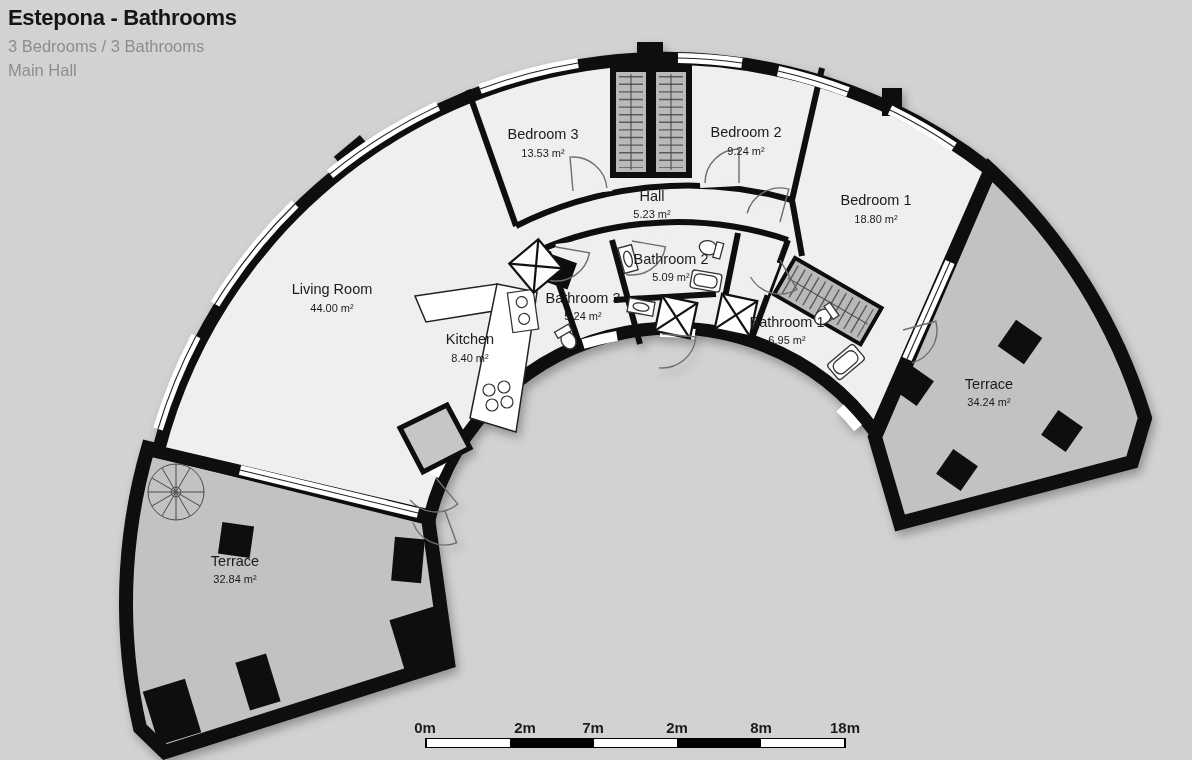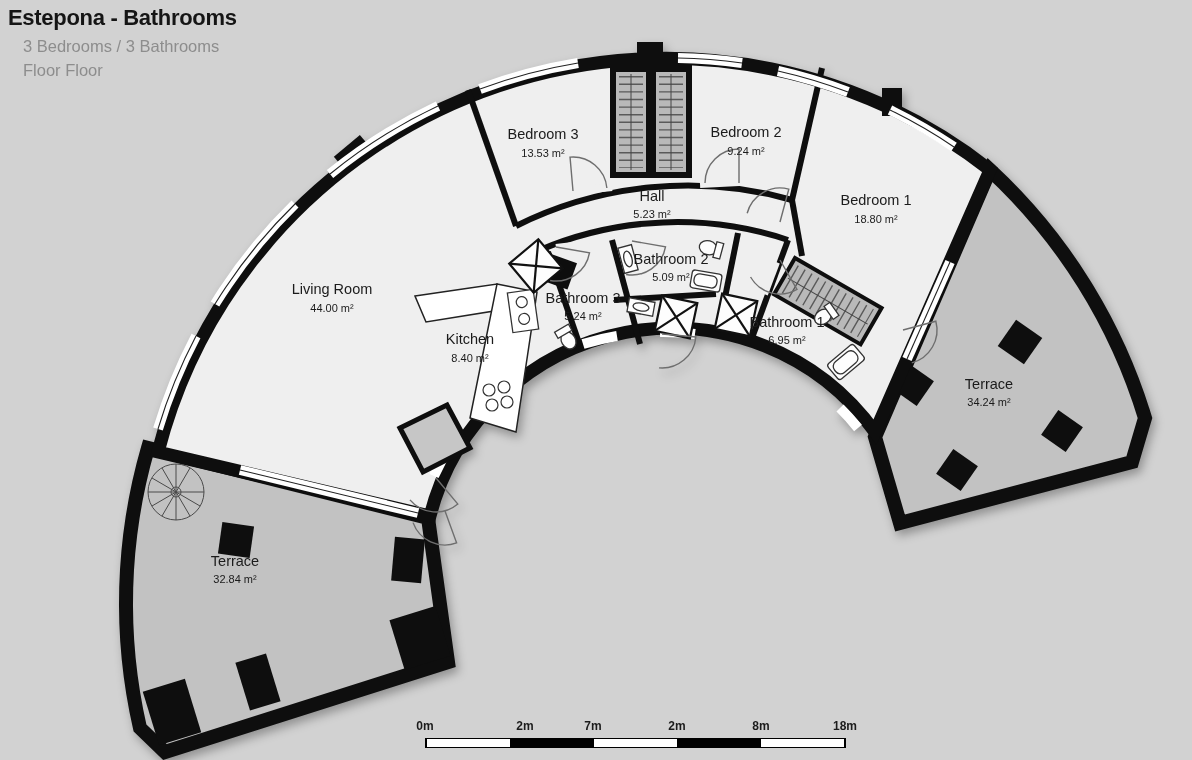--- a/index.html
+++ b/index.html
@@ -2,26 +2,26 @@
 <html><head>
 <meta charset="utf-8">
 <style>
   html,body{margin:0;padding:0;background:#d2d2d2;}
   .stage{position:relative;width:1192px;height:760px;background:#d2d2d2;overflow:hidden;
          font-family:"Liberation Sans","DejaVu Sans",sans-serif;}
   .plan-svg{position:absolute;left:0;top:0;}
   .shadowed{filter:drop-shadow(3px 5px 5px rgba(0,0,0,0.30));}
   .header{position:absolute;left:8px;top:4px;line-height:1.25;}
   .header .title{font-size:22px;font-weight:bold;color:#151515;letter-spacing:-0.3px;}
-  .header .sub{font-size:16.5px;color:#8d8d8d;margin-top:4px;margin-left:15px;}
+  .header .sub{font-size:16.5px;color:#8d8d8d;margin-top:4px;}
   .room-name{font-size:14.5px;fill:#1b1b1b;}
   .room-area{font-size:11px;fill:#1b1b1b;}
   .scalebar{position:absolute;left:425px;top:719px;width:421px;}
   .scalebar .ticks{position:relative;height:16px;}
-  .scalebar .ticks span{position:absolute;transform:translateX(-50%);font-size:12px;font-weight:bold;color:#1c1c1c;}
+  .scalebar .ticks span{position:absolute;transform:translateX(-50%);font-size:15px;font-weight:bold;color:#1c1c1c;}
   .scalebar .bar{margin-top:3px;height:8px;border:1px solid #000;display:flex;background:#fff;}
   .scalebar .seg{flex:1;}
   .seg.b{background:#000;} .seg.w{background:#fff;border-left:1px solid #000;border-right:1px solid #000;}
   .wall{stroke:#0e0e0e;fill:none;}
   .win{stroke:#ffffff;fill:none;}
   .winline{stroke:#222;stroke-width:1.1;fill:none;}
   .fix{stroke:#333;stroke-width:1.3;fill:#fdfdfd;}
   .door{stroke:#6e6e6e;stroke-width:1.4;fill:none;}
 </style>
 </head>
@@ -277,21 +277,21 @@
           <text class="room-name" x="235" y="566">Terrace</text>
           <text class="room-area" x="235" y="583">32.84 m²</text>
         </g>
       </g>
     </g>
   </svg>
 
   <div class="header">
     <div class="title">Estepona - Bathrooms</div>
     <div class="sub">3 Bedrooms / 3 Bathrooms</div>
-    <div class="sub">Floor Floor</div>
+    <div class="sub">Main Hall</div>
   </div>
 
   <div class="scalebar">
     <div class="ticks">
       <span style="left:0">0m</span>
       <span style="left:100px">2m</span>
       <span style="left:168px">7m</span>
       <span style="left:252px">2m</span>
       <span style="left:336px">8m</span>
       <span style="left:420px">18m</span>

